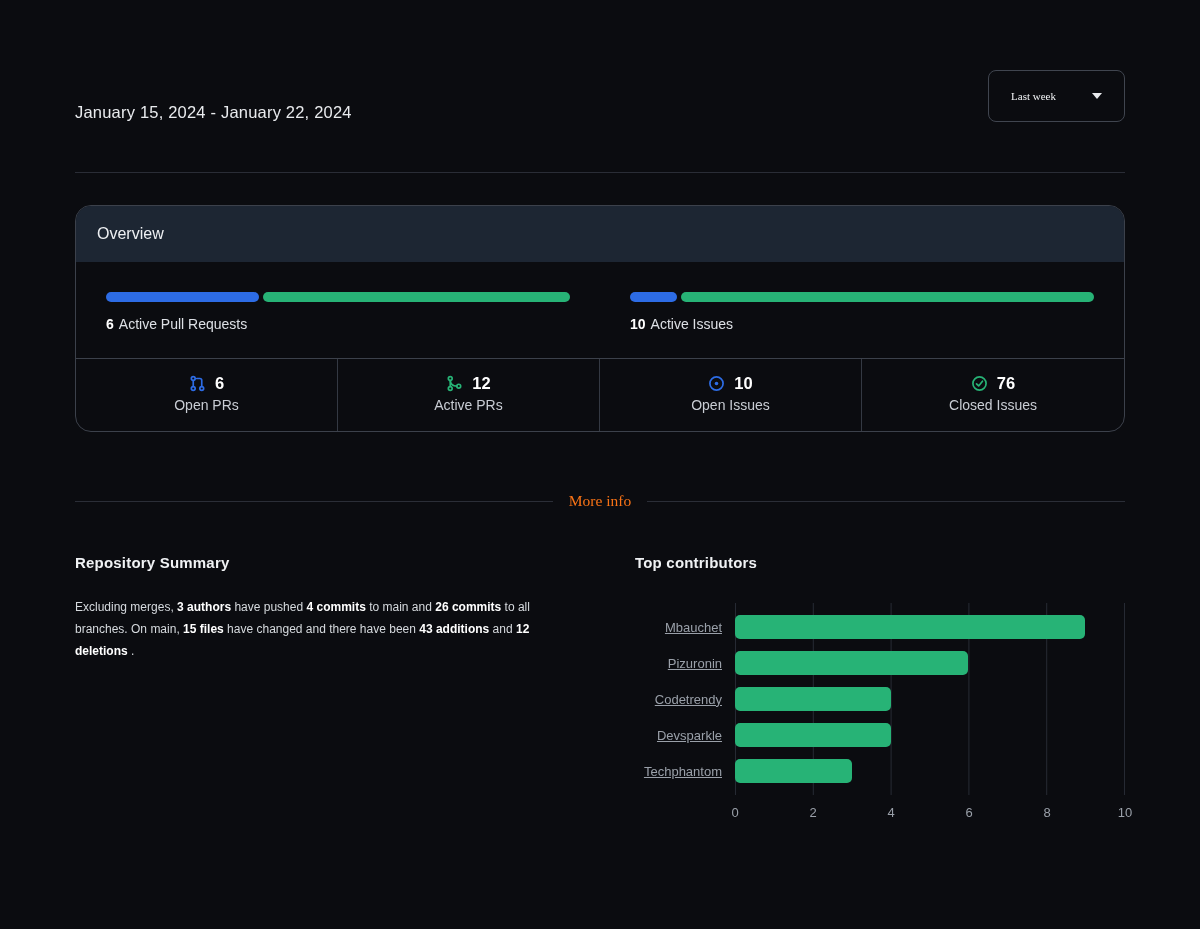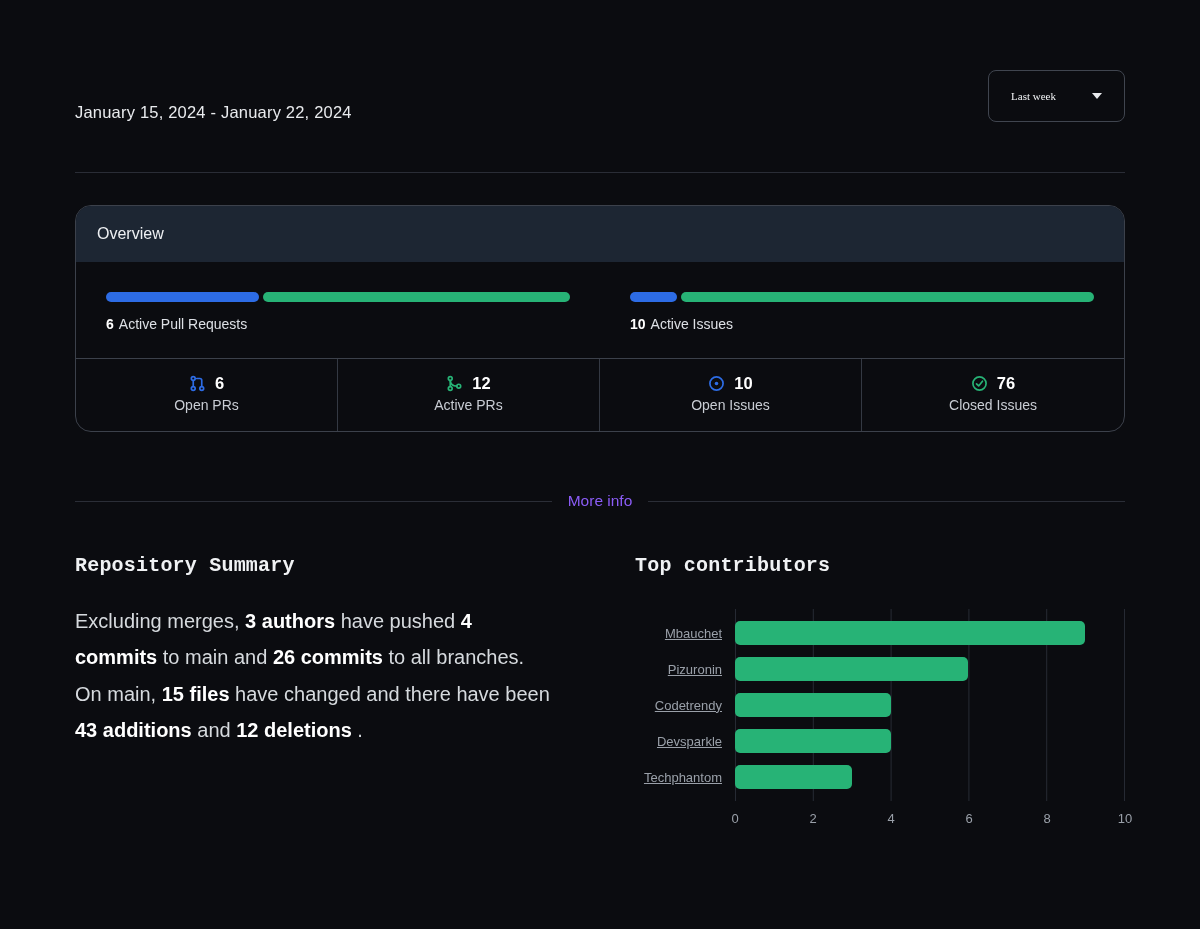--- a/index.html
+++ b/index.html
@@ -41,26 +41,26 @@
   .stat-cell:not(:last-child) { border-right: 1px solid #343943; }
   .stat-top { display: flex; align-items: center; justify-content: center; gap: 9px; font-size: 16.5px; font-weight: 700; color: #ffffff; }
   .stat-label { margin-top: 4px; font-size: 14px; color: #c9cdd4; }
   .icon-blue { color: var(--blue); }
   .icon-green { color: var(--green); }
   .stat-icon svg { display: block; }
 
   
   .more-info { margin-top: 60px; display: flex; align-items: center; gap: 16px; }
   .more-info .line { flex: 1; height: 1px; background: #2b2e37; }
-  .more-info .txt { font-size: 15.5px; color: #8b5cf6; }
+  .more-info .txt { font-size: 15.5px; color: #f97316; font-family: Liberation Serif, serif; }
 
   
   .columns { margin-top: 44px; display: grid; grid-template-columns: 1fr 1fr; gap: 70px; }
-  .section-title { font-size: 20px; font-weight: 700; color: #f0f2f4; letter-spacing: .2px; font-family: Liberation Mono, monospace; }
-  .summary-text { margin-top: 26px; font-size: 20px; line-height: 1.82; color: #d6dade; max-width: 480px; }
+  .section-title { font-size: 15px; font-weight: 700; color: #f0f2f4; letter-spacing: .2px; }
+  .summary-text { margin-top: 26px; font-size: 12px; line-height: 1.82; color: #d6dade; max-width: 480px; }
   .summary-text b { color: #ffffff; font-weight: 700; }
 
   
   .chart { margin-top: 32px; display: flex; }
   .chart-labels { width: 100px; flex: 0 0 100px; margin-top: 6px; }
   .chart-label-row { height: 36px; display: flex; align-items: center; justify-content: flex-end; padding-right: 13px; font-size: 13px; color: #9aa0a9; text-decoration: underline; }
   .chart-right { flex: 1; min-width: 0; }
   .chart-plot {
     position: relative; padding: 6px 0;
     background-image: linear-gradient(to right, #262a33 1px, transparent 1px);

